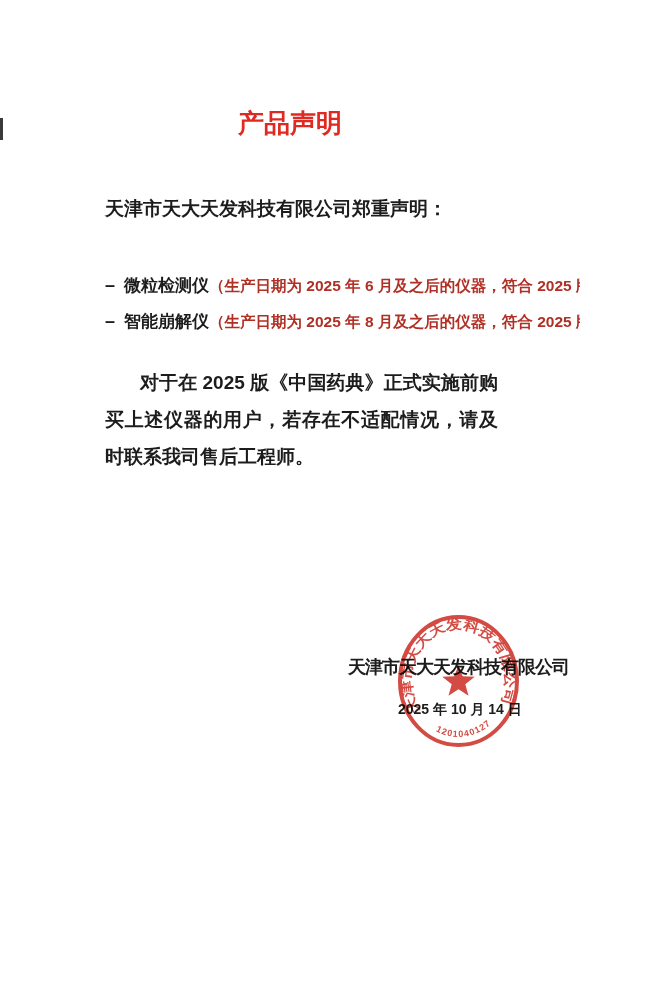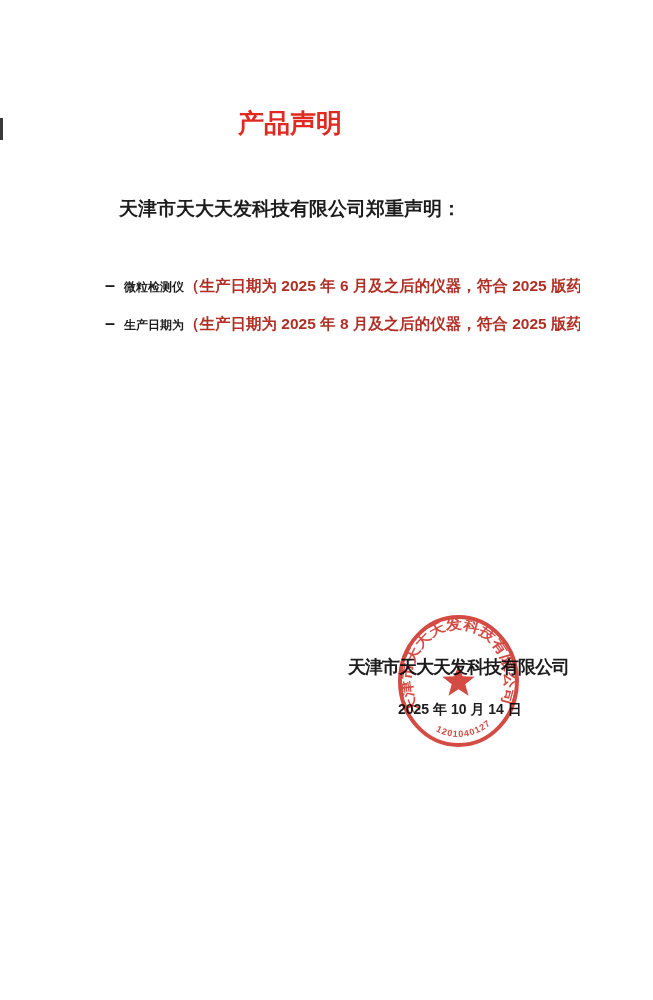--- a/index.html
+++ b/index.html
@@ -20,27 +20,27 @@
     font-weight: 700;
     color: #e02920;
     margin: 0;
   }
   .body-text {
     margin: 48px 82px 0 105px;
     font-size: 19px;
     line-height: 37px;
     font-weight: 600;
   }
-  .body-text p { margin: 14px; }
+  .body-text p { margin: 0; }
   .para-opening { text-align: left; }
   .para-main { text-align: justify; text-indent: 47px; }
   .product-list { margin-top: 40px; }
   .product-row { line-height: 35px; white-space: nowrap; }
   .product-dash { font-size: 18px; font-weight: 700; margin-right: 9px; }
-  .product-name { font-size: 12px; font-weight: 700; }
+  .product-name { font-size: 17px; font-weight: 700; }
   .product-note { font-size: 15.5px; font-weight: 600; color: #b03026; }
   .para-closing { margin-top: 25px !important; text-align: justify; text-indent: 35px; }
   .contact-line { padding-left: 30px; }
   .sig-company {
     position: absolute;
     left: 348px;
     top: 652px;
     font-size: 18px;
     line-height: 30px;
     font-weight: 600;
@@ -84,24 +84,25 @@
   <h1 class="doc-title">产品声明</h1>
 
   <div class="body-text">
     <p class="para-opening">天津市天大天发科技有限公司郑重声明：</p>
 
     <div class="product-list">
       <div class="product-row">
         <span class="product-dash">–</span><span class="product-name">微粒检测仪</span><span class="product-note">（生产日期为 2025 年 6 月及之后的仪器，符合 2025 版药典规定）</span>
       </div>
       <div class="product-row">
-        <span class="product-dash">–</span><span class="product-name">生产日期为</span><span class="product-note">（生产日期为 2025 年 8 月及之后的仪器，符合 2025 版药典规定）</span>
+        <span class="product-dash">–</span><span class="product-name">智能崩解仪</span><span class="product-note">（生产日期为 2025 年 8 月及之后的仪器，符合 2025 版药典规定）</span>
       </div>
     </div>
 
+    <p class="para-closing">对于在 2025 版《中国药典》正式实施前购买上述仪器的用户，若存在不适配情况，请及时联系我司售后工程师。</p>
   </div>
 
   <div class="sig-company">天津市天大天发科技有限公司</div>
   <div class="sig-date">2025 年 10 月 14 日</div>
 
   <div class="stamp">
     <svg width="127" height="138" viewBox="0 0 127 138" xmlns="http://www.w3.org/2000/svg">
       <defs>
         <path id="arcTop" d="M 25 98.8 A 47 52 0 1 1 102 98.8" fill="none"></path>
         <path id="arcBot" d="M 29.4 110.6 A 51 56 0 0 0 97.6 110.6" fill="none"></path>

